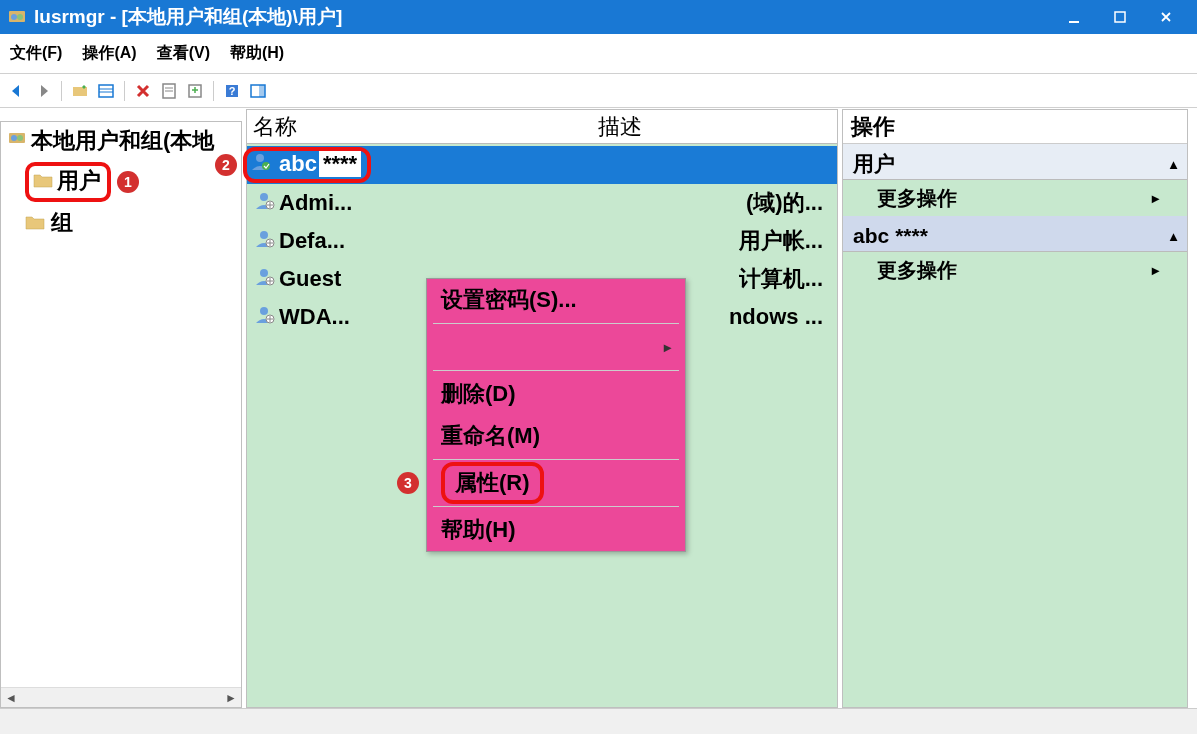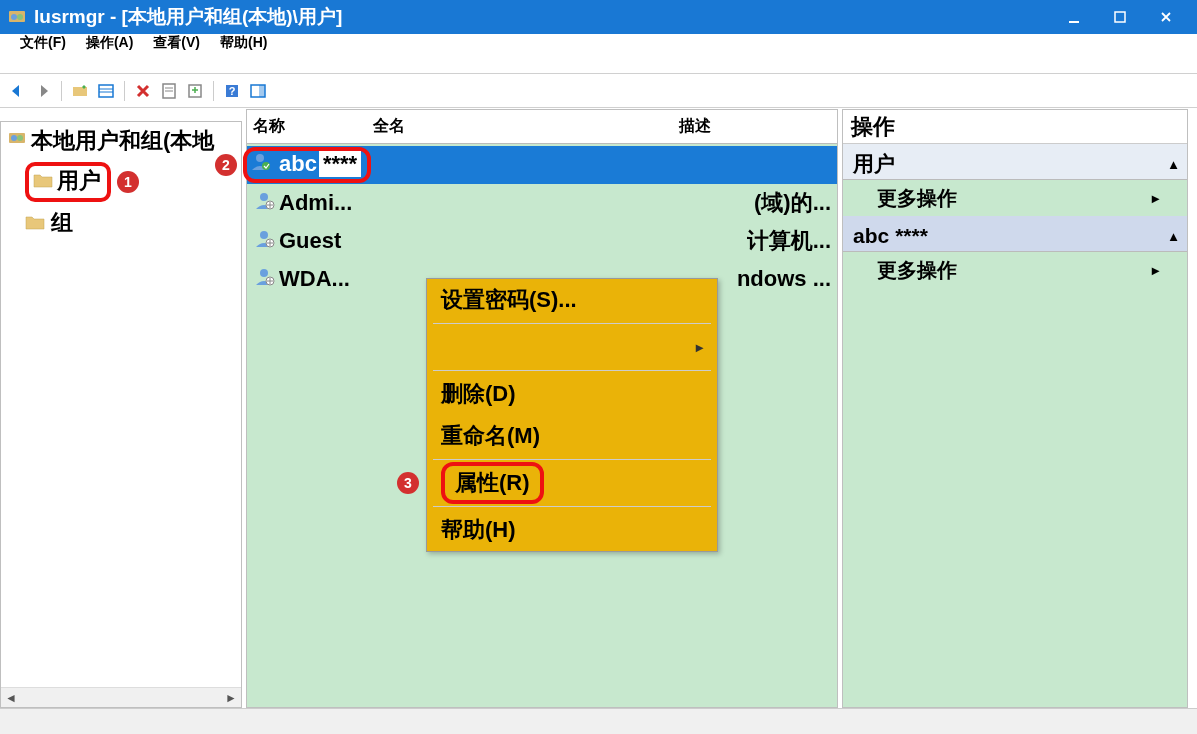--- a/index.html
+++ b/index.html
@@ -7,21 +7,21 @@
 
 
 .titlebar { height: 34px; background: #1978d4; color: #fff; display: flex; align-items: center; padding: 0 8px; font-size: 19px; font-weight: bold; }
 .titlebar-icon { width: 18px; height: 18px; margin-right: 8px; }
 .titlebar-icon svg { width: 100%; height: 100%; }
 .titlebar-spacer { flex: 1; }
 .winbtn { width: 46px; height: 34px; display: flex; align-items: center; justify-content: center; color:#fff; }
 .winbtn svg { width: 14px; height: 14px; }
 
 
-.menubar { height: 40px; background: #fff; border-bottom: 1px solid #d0d0d0; display:flex; padding: 0 10px; font-size: 14px; font-weight: bold; color:#000; }
+.menubar { height: 40px; background: #fff; border-bottom: 1px solid #d0d0d0; display:flex; align-items:center; padding: 0 0; font-size: 16px; font-weight: bold; color:#000; }
 .menuitem { padding: 0 10px; }
 
 
 .toolbar { height: 34px; background:#fff; border-bottom:1px solid #d0d0d0; display:flex; align-items:center; padding: 0 6px; gap:4px; }
 .tbtn { width:22px; height:22px; display:flex; align-items:center; justify-content:center; }
 .tbtn svg { width:18px; height:18px; }
 .tsep { width:1px; height:20px; background:#ccc; margin:0 3px; }
 
 
 .main { flex:1; display:flex; border-top:1px solid #fff; position:relative; min-height:0; }
@@ -37,36 +37,36 @@
 .folder-ic { width:20px; height:16px; }
 .red-ring { border:4px solid #e11; border-radius:10px; padding:0 6px 2px 4px; display:inline-flex; align-items:center; gap:4px; }
 .callout { width:22px; height:22px; border-radius:50%; background:#d3302f; color:#fff; font-size:14px; font-weight:bold; display:inline-flex; align-items:center; justify-content:center; }
 
 
 .hscroll { height:20px; background:#f0f0f0; border-top:1px solid #ddd; display:flex; align-items:center; }
 .hscroll .arrow { width:20px; height:20px; display:flex; align-items:center; justify-content:center; color:#555; font-size:12px; }
 .hscroll .track { flex:1; }
 
 
-.cols { height:34px; background:#fff; display:flex; align-items:center; font-size:16px; font-weight:bold; color:#000; border-bottom:1px solid #bbb; }
+.cols { height:34px; background:#fff; display:flex; align-items:center; font-size:22px; font-weight:normal; color:#000; border-bottom:1px solid #bbb;gap:30px; }
 .col1 { width:126px; padding-left:6px; }
 .col2 { width:180px; }
 .col3 { flex:1;text-align:center; }
 
 
 .ulist { flex:1; position:relative; padding-top:2px; background:#c7e8ce; }
 .urow { height:38px; display:flex; align-items:center; font-size:22px; font-weight:bold; color:#000; padding-left:6px; }
 .urow.sel { background:#1a7bd6; color:#fff; }
 .uic { width:22px; height:20px; margin-right:4px; }
 .urow .uname { white-space:nowrap; }
-.urow .udesc { margin-left:auto; padding-right:6px; white-space:nowrap; overflow:hidden; }
+.urow .udesc { margin-left:auto; padding-right:14px; white-space:nowrap; overflow:hidden; }
 .row-ring { border:4px solid #e11; border-radius:12px; padding:0 6px 2px 2px; display:inline-flex; align-items:center; gap:4px; }
 
 
-.ctx { position:absolute; left:426px; top:169px; width:292px; background:#eab308; border:1px solid #999; box-shadow:2px 2px 5px rgba(0,0,0,0.25); font-size:22px; font-weight:bold; z-index:10; }
+.ctx { position:absolute; left:426px; top:169px; width:260px; background:#ec4899; border:1px solid #999; box-shadow:2px 2px 5px rgba(0,0,0,0.25); font-size:22px; font-weight:bold; z-index:10; }
 .ctx-item { height:42px; display:flex; align-items:center; padding:0 14px; position:relative; }
 .ctx-item .arr { margin-left:auto; font-size:14px; color:#333; }
 .ctx-sep { height:1px; background:#ccc; margin:2px 6px; }
 .ctx-ring { border:4px solid #e11; border-radius:12px; padding:2px 10px; display:inline-block; }
 
 
 .ahead { height:34px; background:#fff; font-size:22px; font-weight:bold; padding-left:8px; display:flex; align-items:center; border-bottom:1px solid #ccc;text-align:right; }
 .abody { flex:1; background:#c7e8ce; position:relative; }
 .asec-title { height:36px; background:#e7edf5; font-size:21px; font-weight:bold; padding:4px 10px 0 10px; display:flex; align-items:center; justify-content:space-between; border-bottom:1px solid #bbb; }
 .asec-alt { background:#cfd9ec; }
@@ -205,21 +205,20 @@
     <div class="hscroll">
       <div class="arrow">◄</div>
       <div class="track"></div>
       <div class="arrow">►</div>
     </div>
   </div>
 
   <div class="pane pane-mid">
     <div class="cols">
       <div class="col1">名称</div>
-      <div class="col2">全名</div>
       <div class="col3">描述</div>
     </div>
     <div class="ulist">
       <div class="urow sel">
         <span class="callout" style="margin-right:4px; margin-left:-32px; position:relative; left:-6px;">2</span>
         <span class="row-ring" style="margin-left:-4px;">
           <span><svg class="uic" viewBox="0 0 22 20">
                 <circle cx="11" cy="7" r="4" fill="#6aa0de"></circle>
                 <path d="M3 19 Q11 11 19 19 Z" fill="#6aa0de"></path>
                 <circle cx="17" cy="15" r="4" fill="#4caf50"></circle>
@@ -238,30 +237,40 @@
         <span class="uname">Admi...</span>
         <span class="udesc">(域)的...</span>
       </div>
       <div class="urow">
         <span><svg class="uic" viewBox="0 0 22 20">
               <circle cx="11" cy="7" r="4" fill="#6aa0de"></circle>
               <path d="M3 19 Q11 11 19 19 Z" fill="#6aa0de"></path>
               <circle cx="17" cy="15" r="4" fill="#fff" stroke="#888"></circle>
               <path d="M14 15 L20 15 M17 12 L17 18" stroke="#888" stroke-width="1"></path>
             </svg></span>
-        <span class="uname">Guest</span>
-        <span class="udesc">计算机...</span>
+        <span class="uname">Defa...</span>
+        <span class="udesc">用户帐...</span>
       </div>
       <div class="urow">
         <span><svg class="uic" viewBox="0 0 22 20">
               <circle cx="11" cy="7" r="4" fill="#6aa0de"></circle>
               <path d="M3 19 Q11 11 19 19 Z" fill="#6aa0de"></path>
               <circle cx="17" cy="15" r="4" fill="#fff" stroke="#888"></circle>
               <path d="M14 15 L20 15 M17 12 L17 18" stroke="#888" stroke-width="1"></path>
             </svg></span>
+        <span class="uname">Guest</span>
+        <span class="udesc">计算机...</span>
+      </div>
+      <div class="urow">
+        <span><svg class="uic" viewBox="0 0 22 20">
+              <circle cx="11" cy="7" r="4" fill="#6aa0de"></circle>
+              <path d="M3 19 Q11 11 19 19 Z" fill="#6aa0de"></path>
+              <circle cx="17" cy="15" r="4" fill="#fff" stroke="#888"></circle>
+              <path d="M14 15 L20 15 M17 12 L17 18" stroke="#888" stroke-width="1"></path>
+            </svg></span>
         <span class="uname">WDA...</span>
         <span class="udesc">ndows ...</span>
       </div>
     </div>
   </div>
 
   <div class="pane pane-right">
     <div class="ahead">操作</div>
     <div class="abody">
       <div class="asec-title">

